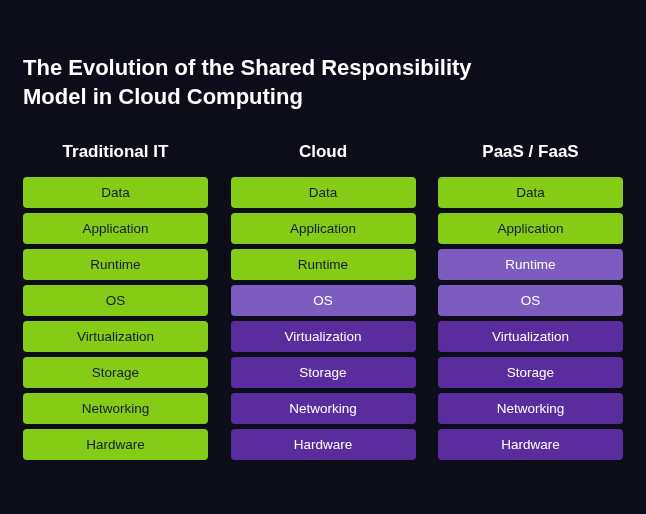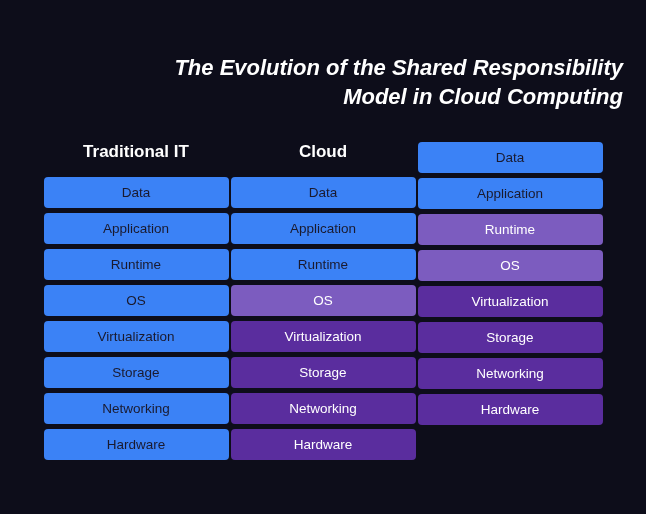--- a/index.html
+++ b/index.html
@@ -17,30 +17,29 @@
 
     .container {
       width: 620px;
       padding: 20px 10px;
     }
 
     .title {
       color: #ffffff;
       font-size: 22px;
       font-weight: bold;
-      text-align: right;
+      text-align: left;
       margin-bottom: 30px;
       line-height: 1.3;
-      font-style: italic;
     }
 
     .table-area {
       display: flex;
       gap: 2px;
-      justify-content: center;
+      justify-content: space-between;
     }
 
     .column {
       display: flex;
       flex-direction: column;
       width: 185px;
       gap: 5px;
     }
 
     .col-header {
@@ -54,21 +53,21 @@
 
     .cell {
       text-align: center;
       padding: 8px 5px;
       border-radius: 4px;
       font-size: 13.5px;
       font-weight: 500;
     }
 
     .cell-gray {
-      background-color: #3b82f6;
+      background-color: #84cc16;
       color: #1a1a2e;
     }
 
     .cell-purple-light {
       background-color: #7c5cbf;
       color: #ffffff;
     }
 
     .cell-purple-dark {
       background-color: #5a2d9e;
@@ -98,20 +97,21 @@
         <div class="cell cell-gray">Data</div>
         <div class="cell cell-gray">Application</div>
         <div class="cell cell-gray">Runtime</div>
         <div class="cell cell-purple-light">OS</div>
         <div class="cell cell-purple-dark">Virtualization</div>
         <div class="cell cell-purple-dark">Storage</div>
         <div class="cell cell-purple-dark">Networking</div>
         <div class="cell cell-purple-dark">Hardware</div>
       </div>
       <div class="column">
+        <div class="col-header">PaaS / FaaS</div>
         <div class="cell cell-gray">Data</div>
         <div class="cell cell-gray">Application</div>
         <div class="cell cell-purple-light">Runtime</div>
         <div class="cell cell-purple-light">OS</div>
         <div class="cell cell-purple-dark">Virtualization</div>
         <div class="cell cell-purple-dark">Storage</div>
         <div class="cell cell-purple-dark">Networking</div>
         <div class="cell cell-purple-dark">Hardware</div>
       </div>
     </div>

